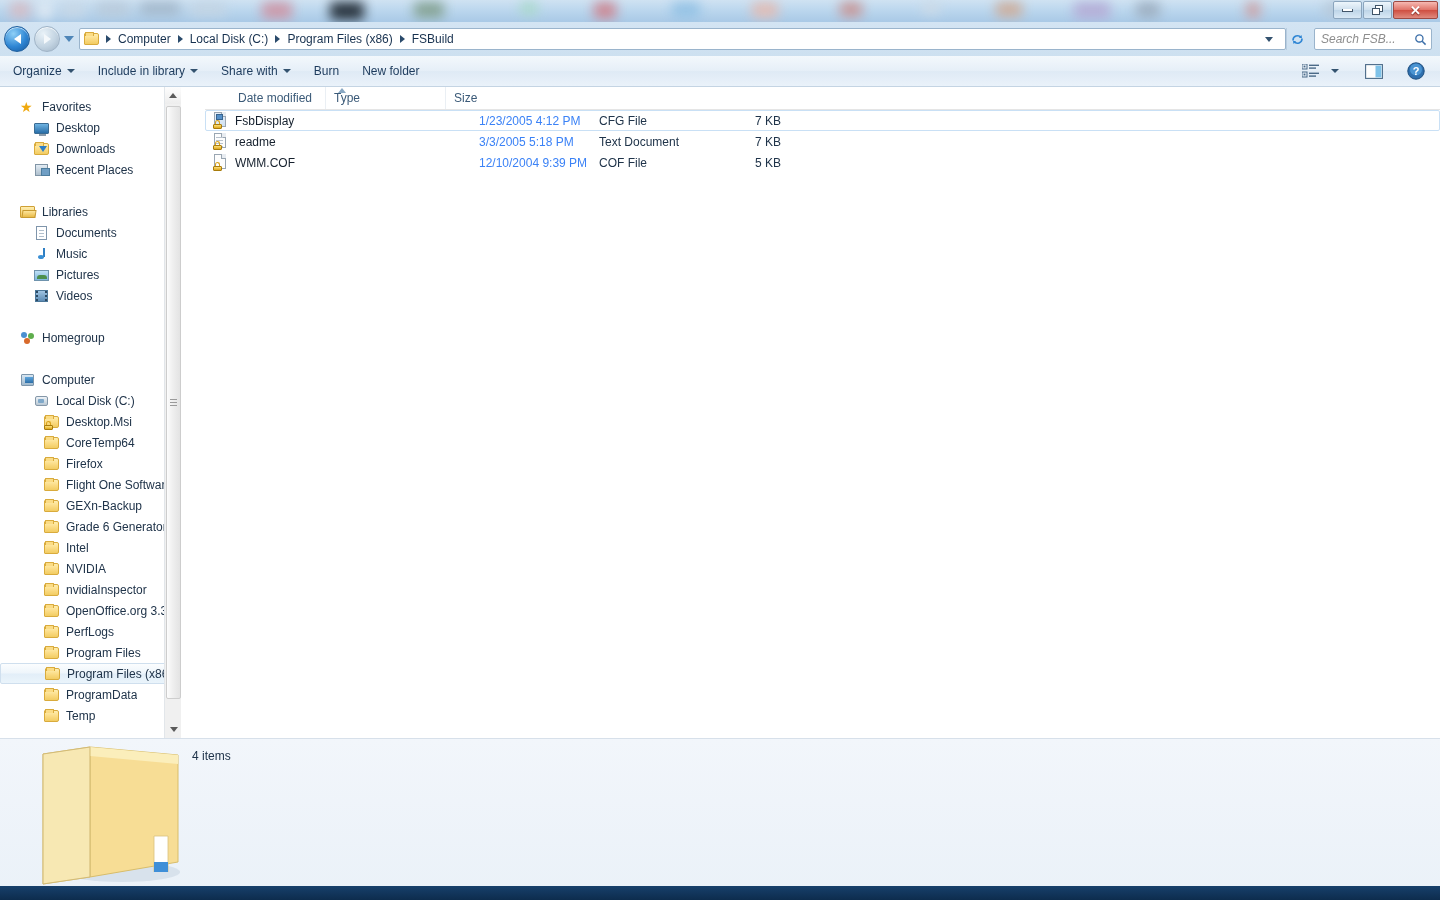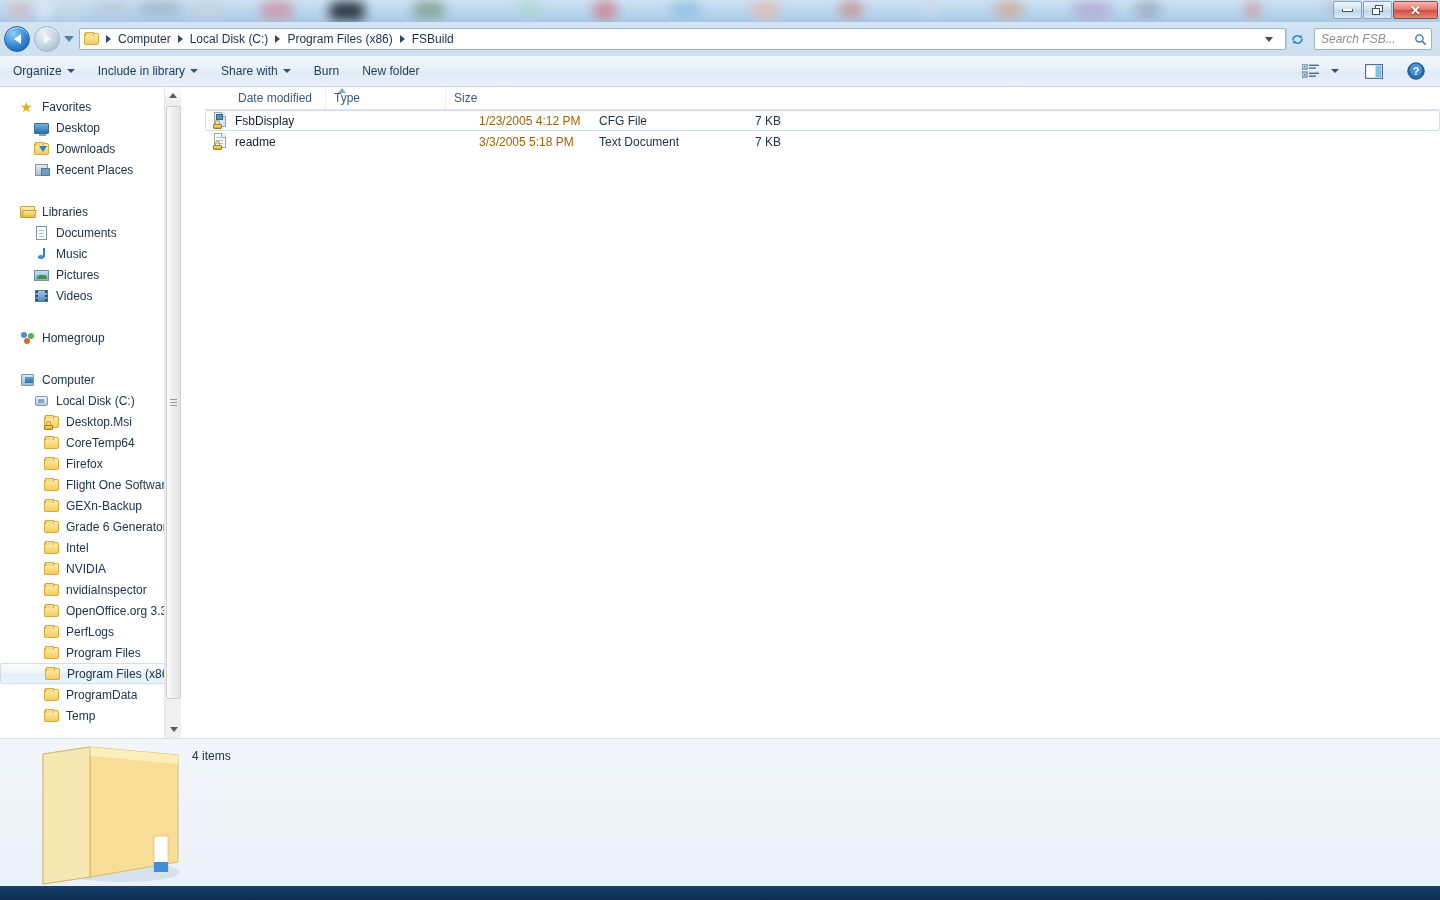--- a/index.html
+++ b/index.html
@@ -124,21 +124,21 @@
   .col-name { width:265px; }
   .col-date { width:120px;padding-left:33px; }
   .col-type { width:120px; }
   .col-size { width:80px; }
   .sortmark { position:absolute; left:133px; top:1px; width:0;height:0;border-left:4px solid transparent;border-right:4px solid transparent;border-bottom:5px solid #89a8c3; }
 
   .filerow { height:21px; display:flex; align-items:center; font-size:12px; color:#16212e; border:1px solid transparent; }
   .filerow.focused { border:1px solid #c9e0f5; border-radius:2px; }
   .cell { display:flex; align-items:center; padding-left:8px; overflow:hidden; white-space:nowrap; }
   .cell.c-name { width:265px; gap:7px; padding-left:7px; }
-  .cell.c-date { width:120px; color:#a16207; }
+  .cell.c-date { width:120px; color:#3b82f6; }
   .cell.c-type { width:120px; color:#20344a; }
   .cell.c-size { width:80px; justify-content:flex-end; padding-right:10px; color:#20344a; }
 
   
   .ficon { position:relative; width:15px; height:17px; flex:none; }
   .ficon .sheet { position:absolute; left:1px; top:0; width:12px; height:15px; background:#fdfdfd; border:1px solid #9aa6b2; }
   .ficon .sheet:after { content:""; position:absolute; right:-1px; top:-1px; width:4px; height:4px; background:#e8ecf1; border-left:1px solid #9aa6b2; border-bottom:1px solid #9aa6b2; }
   .ficon .lines { position:absolute; left:3px; top:4px; width:7px; }
   .ficon .lines i { display:block; height:1px; background:#b9c2cc; margin-bottom:2px; }
   .ficon.cfg .sheet { background: linear-gradient(135deg,#eaf2fb 0%,#cfe0f2 100%); }
@@ -577,20 +577,35 @@
                 <span class="shackle"></span>
                 <span class="bodyl"></span>
               </span>
             </span>
             <span>readme</span>
           </div>
           <div class="cell c-date">3/3/2005 5:18 PM</div>
           <div class="cell c-type">Text Document</div>
           <div class="cell c-size">7 KB</div>
         </div>
+        <div class="filerow">
+          <div class="cell c-name">
+            <span class="ficon">
+              <span class="sheet"></span>
+              <span class="lock">
+                <span class="shackle"></span>
+                <span class="bodyl"></span>
+              </span>
+            </span>
+            <span>WMM.COF</span>
+          </div>
+          <div class="cell c-date">12/10/2004 9:39 PM</div>
+          <div class="cell c-type">COF File</div>
+          <div class="cell c-size">5 KB</div>
+        </div>
       </div>
   </div>
 </div>
 
 <div class="details">
   <div class="bigfolder">
     <svg width="155" height="145" viewBox="0 0 155 145">
       <ellipse cx="92" cy="128" rx="58" ry="10" fill="#c9d6e2" opacity="0.55"></ellipse>
       <path d="M13 10 L13 140 L60 133 L60 3 Z" fill="#f6e3a4" stroke="#d9c27e" stroke-width="1"></path>
       <path d="M60 3 L148 11 L148 118 L60 133 Z" fill="#f7dd95" stroke="#d8bd6a" stroke-width="1"></path>

